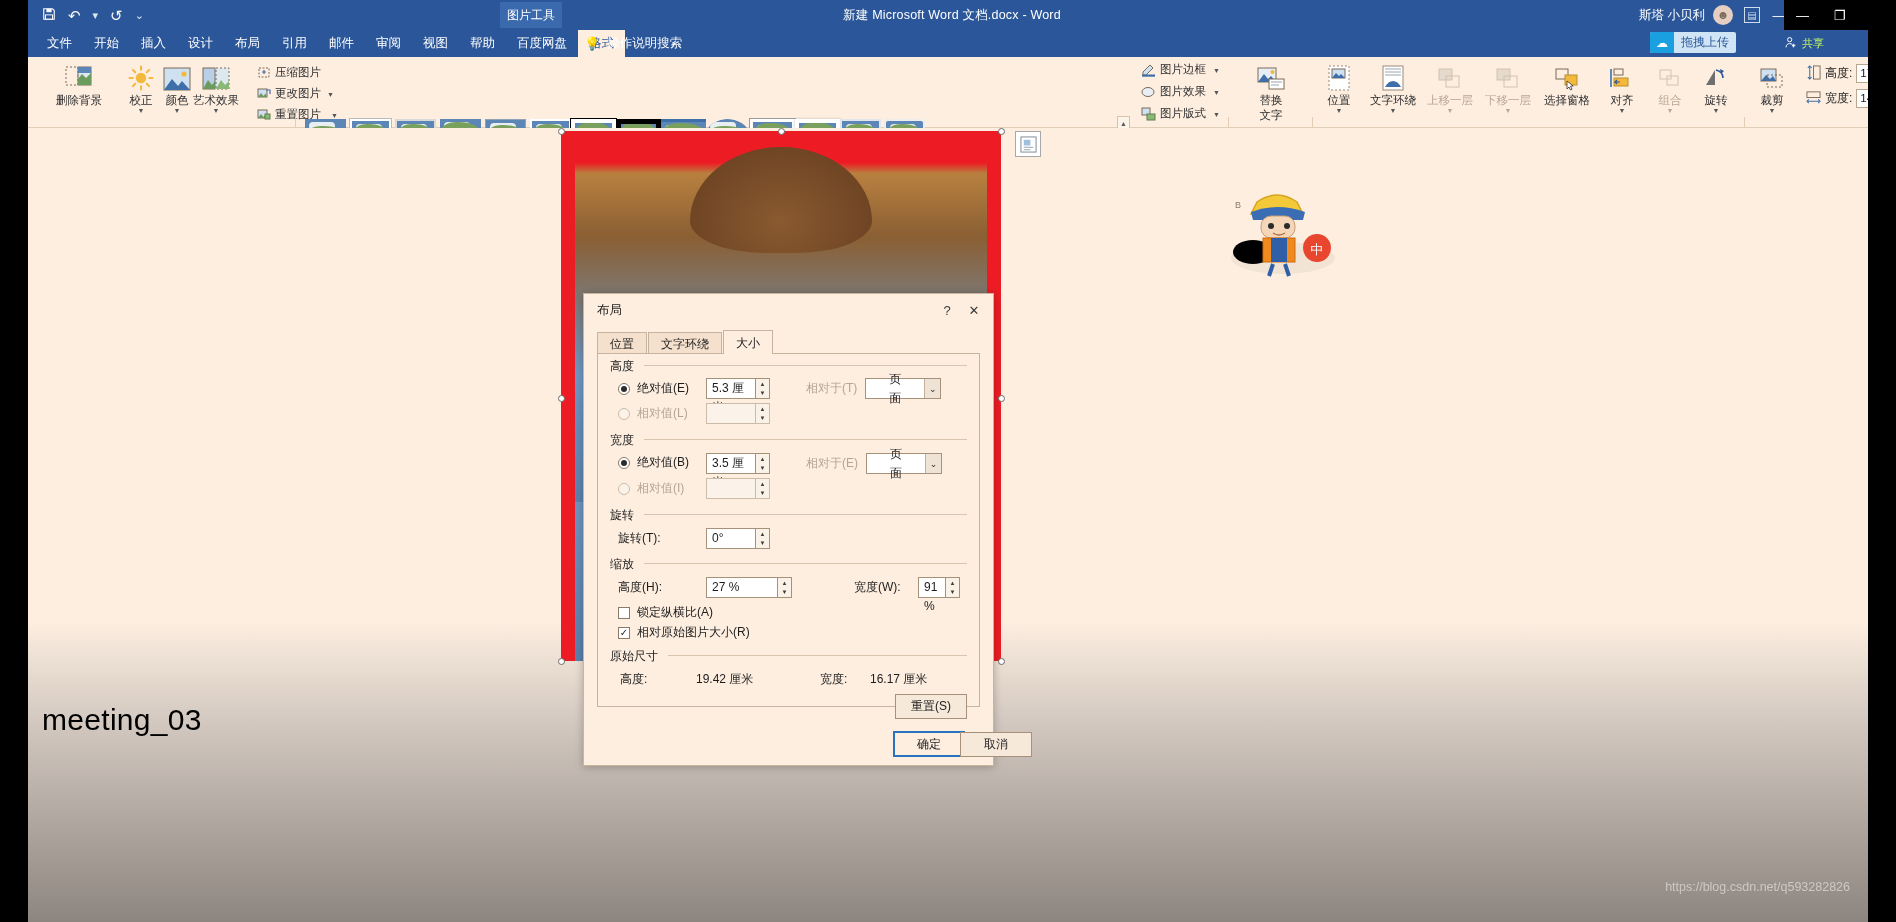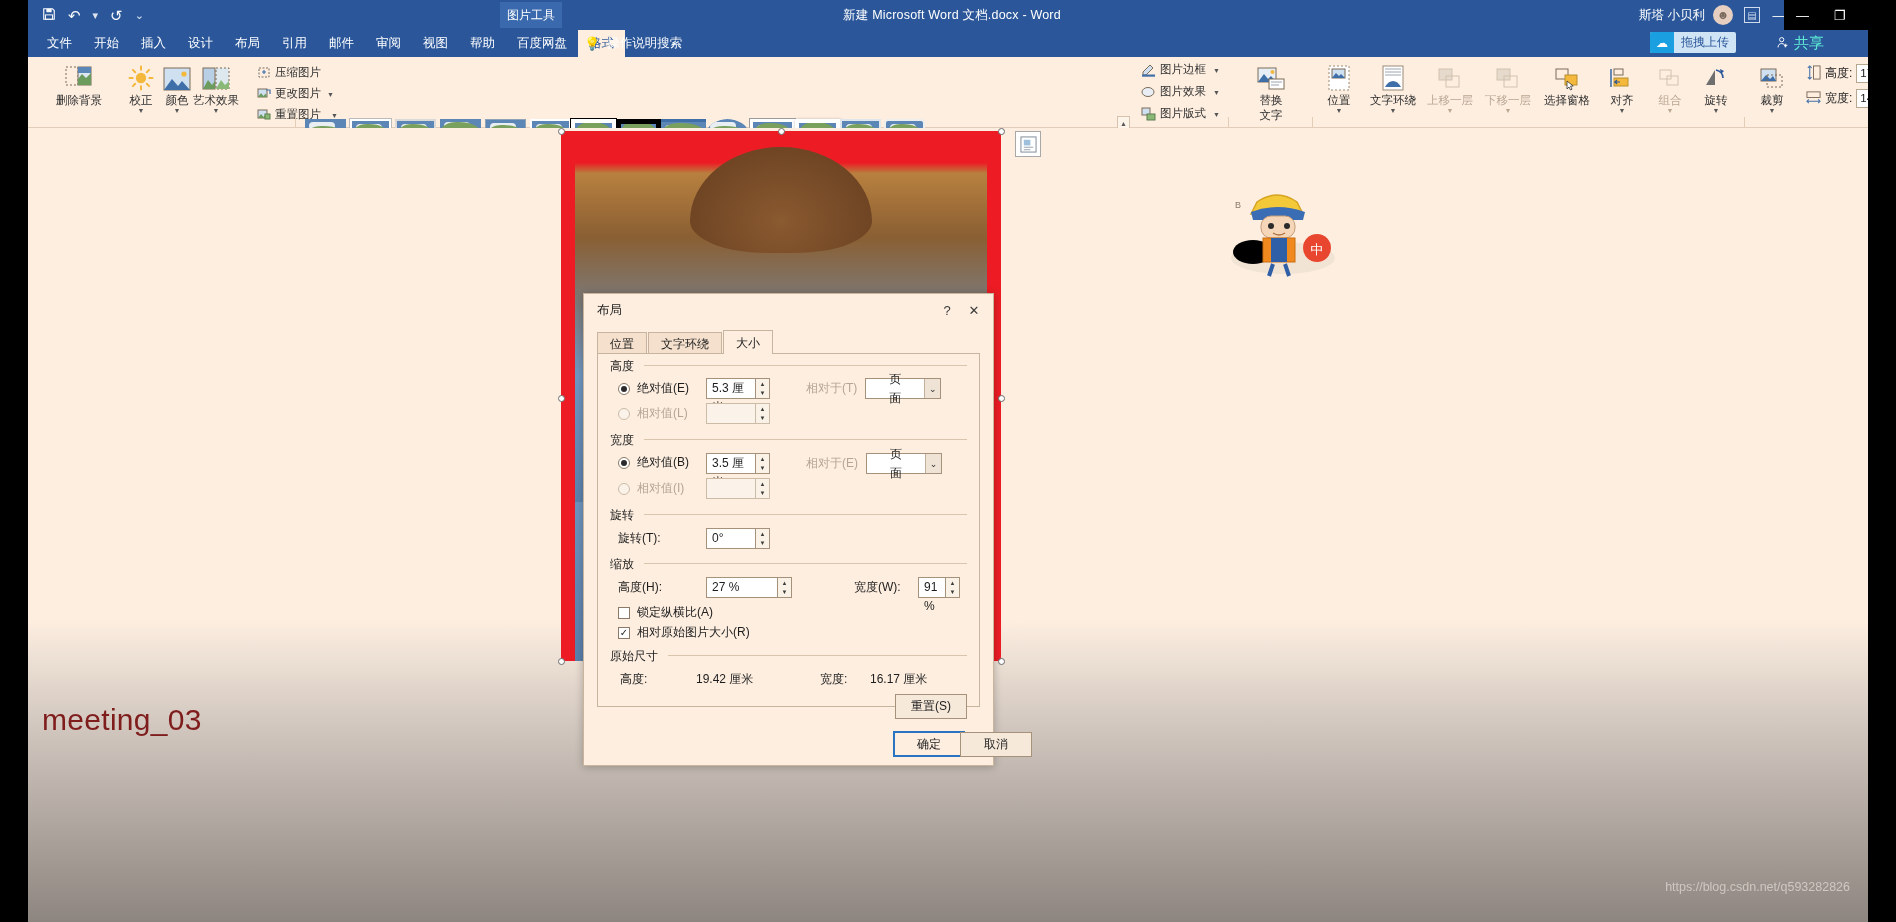--- a/index.html
+++ b/index.html
@@ -68,21 +68,21 @@
   .bulb { font-size:13px; }
   .upload-pill {
     position:absolute; right:132px; top:2px; height:21px; display:flex; align-items:center;
     background:#cfe4f5; border-radius:2px; overflow:hidden;
   }
   .upload-pill .ic { width:24px; height:21px; background:#1a9fe0; color:#fff;
                      display:flex; align-items:center; justify-content:center; font-size:12px; }
   .upload-pill .tx { padding:0 7px; color:#2b579a; font-size:12px; line-height:21px; }
   .share {
     position:absolute; right:44px; top:0; height:27px; display:flex; align-items:center;
-    gap:5px; color:#5eead4; font-size:15px;
+    gap:5px; color:#bef264; font-size:11px;
   }
 
   
   .ribbon {
     position:absolute; left:0; top:57px; width:1840px; height:71px;
     background:#fdeee0; border-bottom:1px solid #e2cdb8;
   }
   .glabel { position:absolute; font-size:11.5px; color:#3d3d3d; text-align:center; }
   .gsep { position:absolute; top:60px; width:1px; height:58px; background:#e3cdb7; }
 
@@ -145,21 +145,21 @@
   .rot-handle { position:absolute; width:13px; height:13px; border:1.4px solid #6b6b6b;
                 border-radius:50%; color:#555; font-size:9px; text-align:center; line-height:11px;
                 background:rgba(255,255,255,.75); }
   .layout-btn { position:absolute; left:987px; top:3px; width:26px; height:26px;
                 background:#ffffff; border:1px solid #a8a8a8; display:flex;
                 align-items:center; justify-content:center; }
 
   
   .sticker { position:absolute; left:1185px; top:58px; width:130px; height:100px; }
 
-  .watermark-name { position:absolute; left:14px; top:575px; color:#7f1d1d;
+  .watermark-name { position:absolute; left:14px; top:575px; color:#000000;
                     font-size:30px; letter-spacing:.3px; }
   .watermark-url { position:absolute; right:18px; top:752px; color:#cfc8c2; font-size:12.5px; }
 
   
   .dialog {
     position:absolute; left:555px; top:165px; width:411px; height:473px;
     background:#fdeee0; border:1px solid #c9b49c;
     box-shadow:0 1px 8px rgba(0,0,0,.25);
     font-size:12px; color:#1d1d1d;
   }

